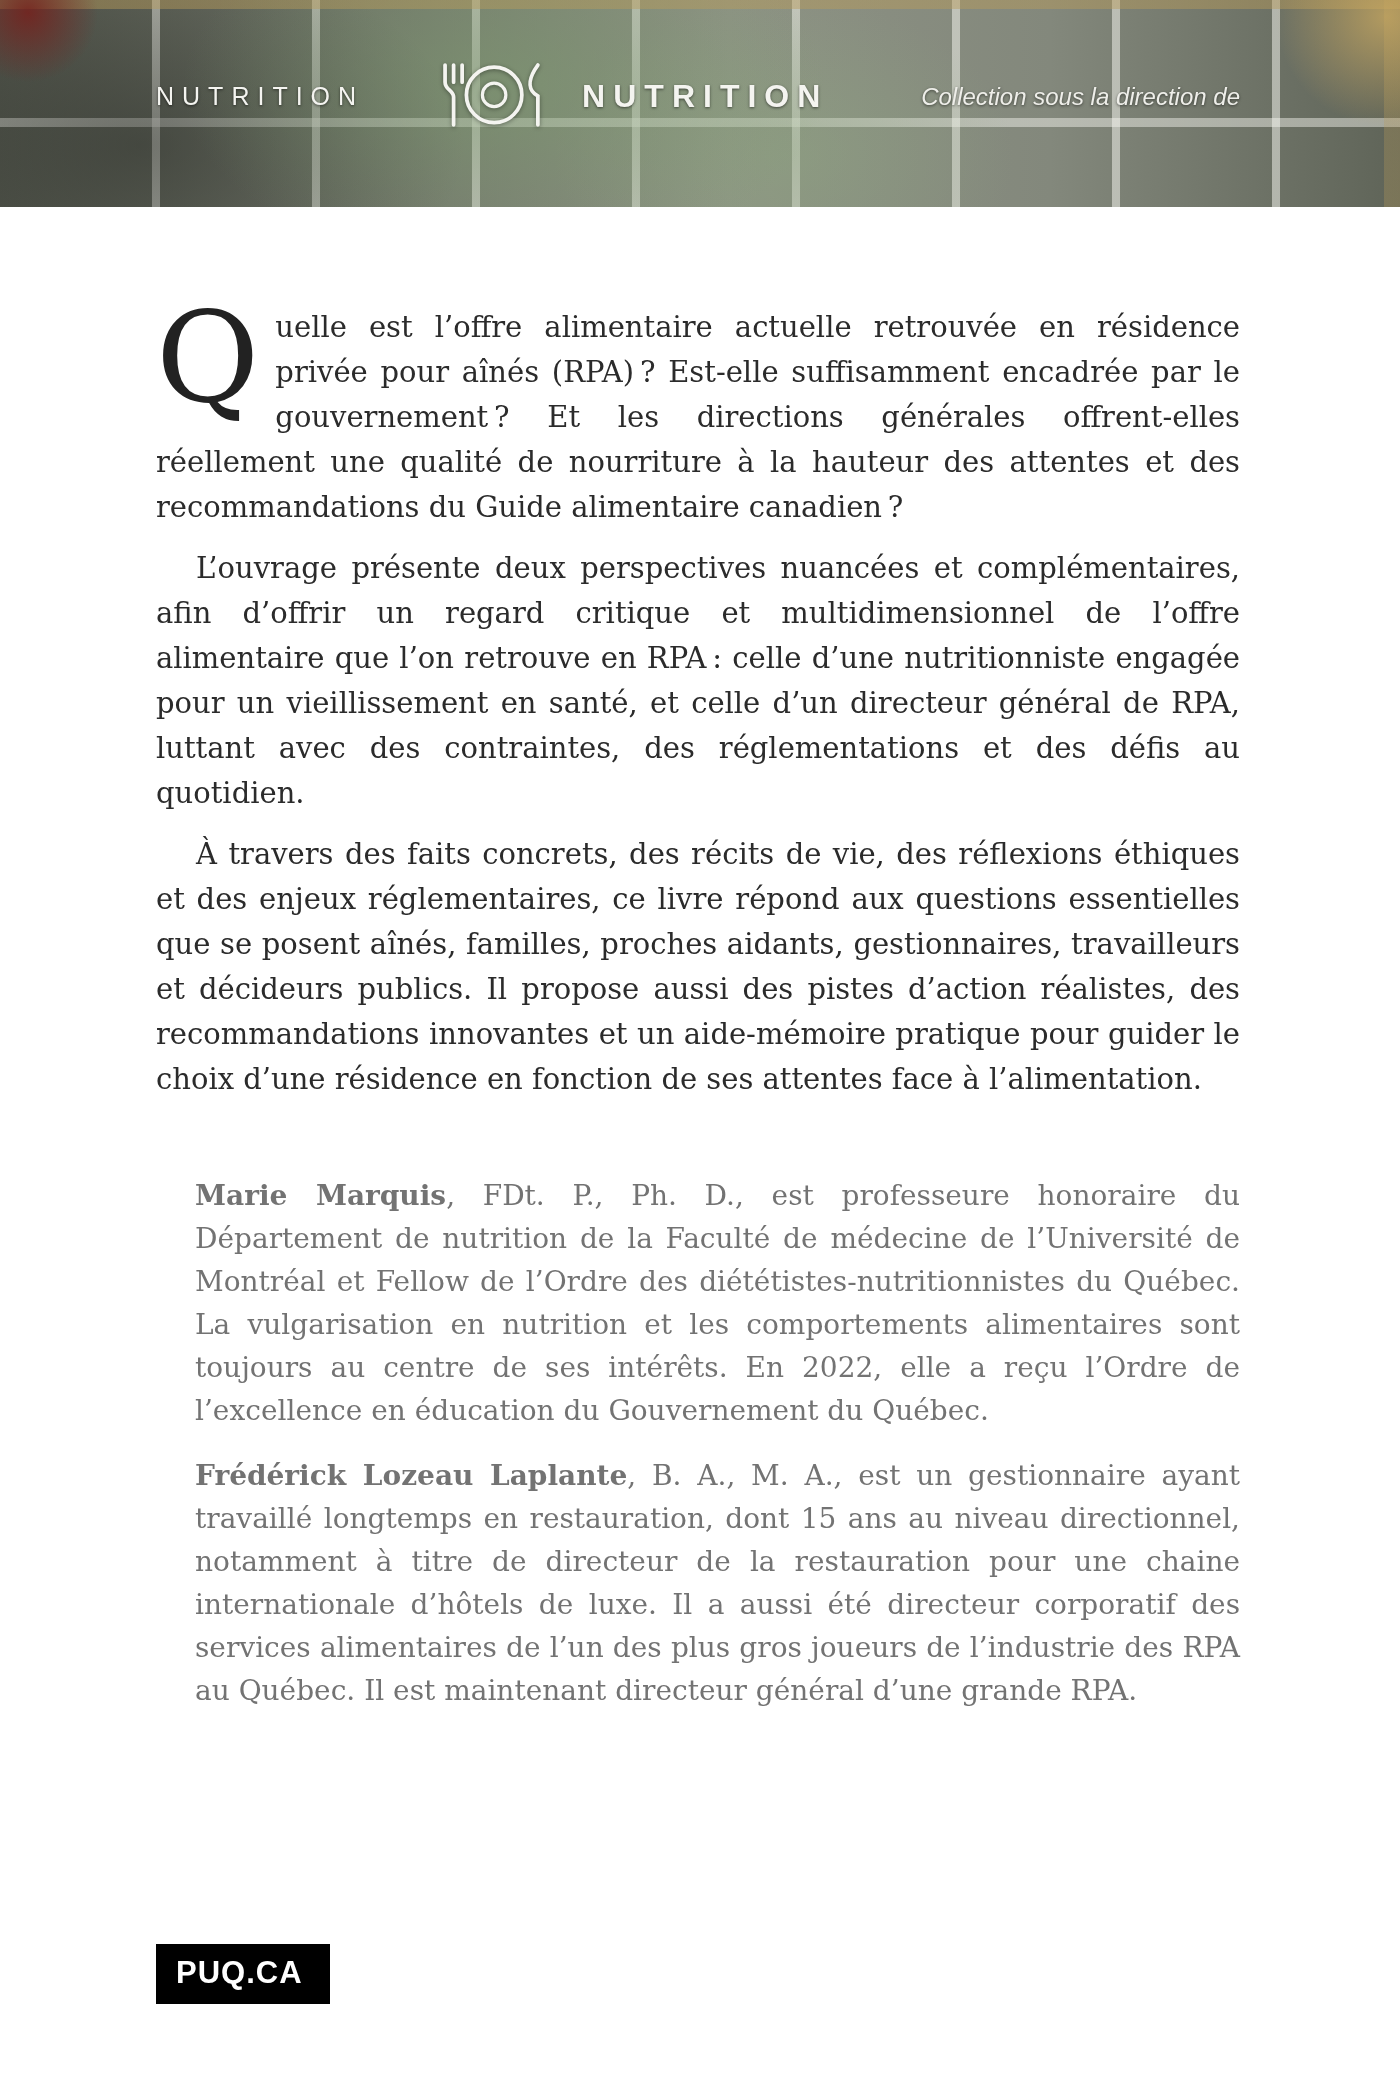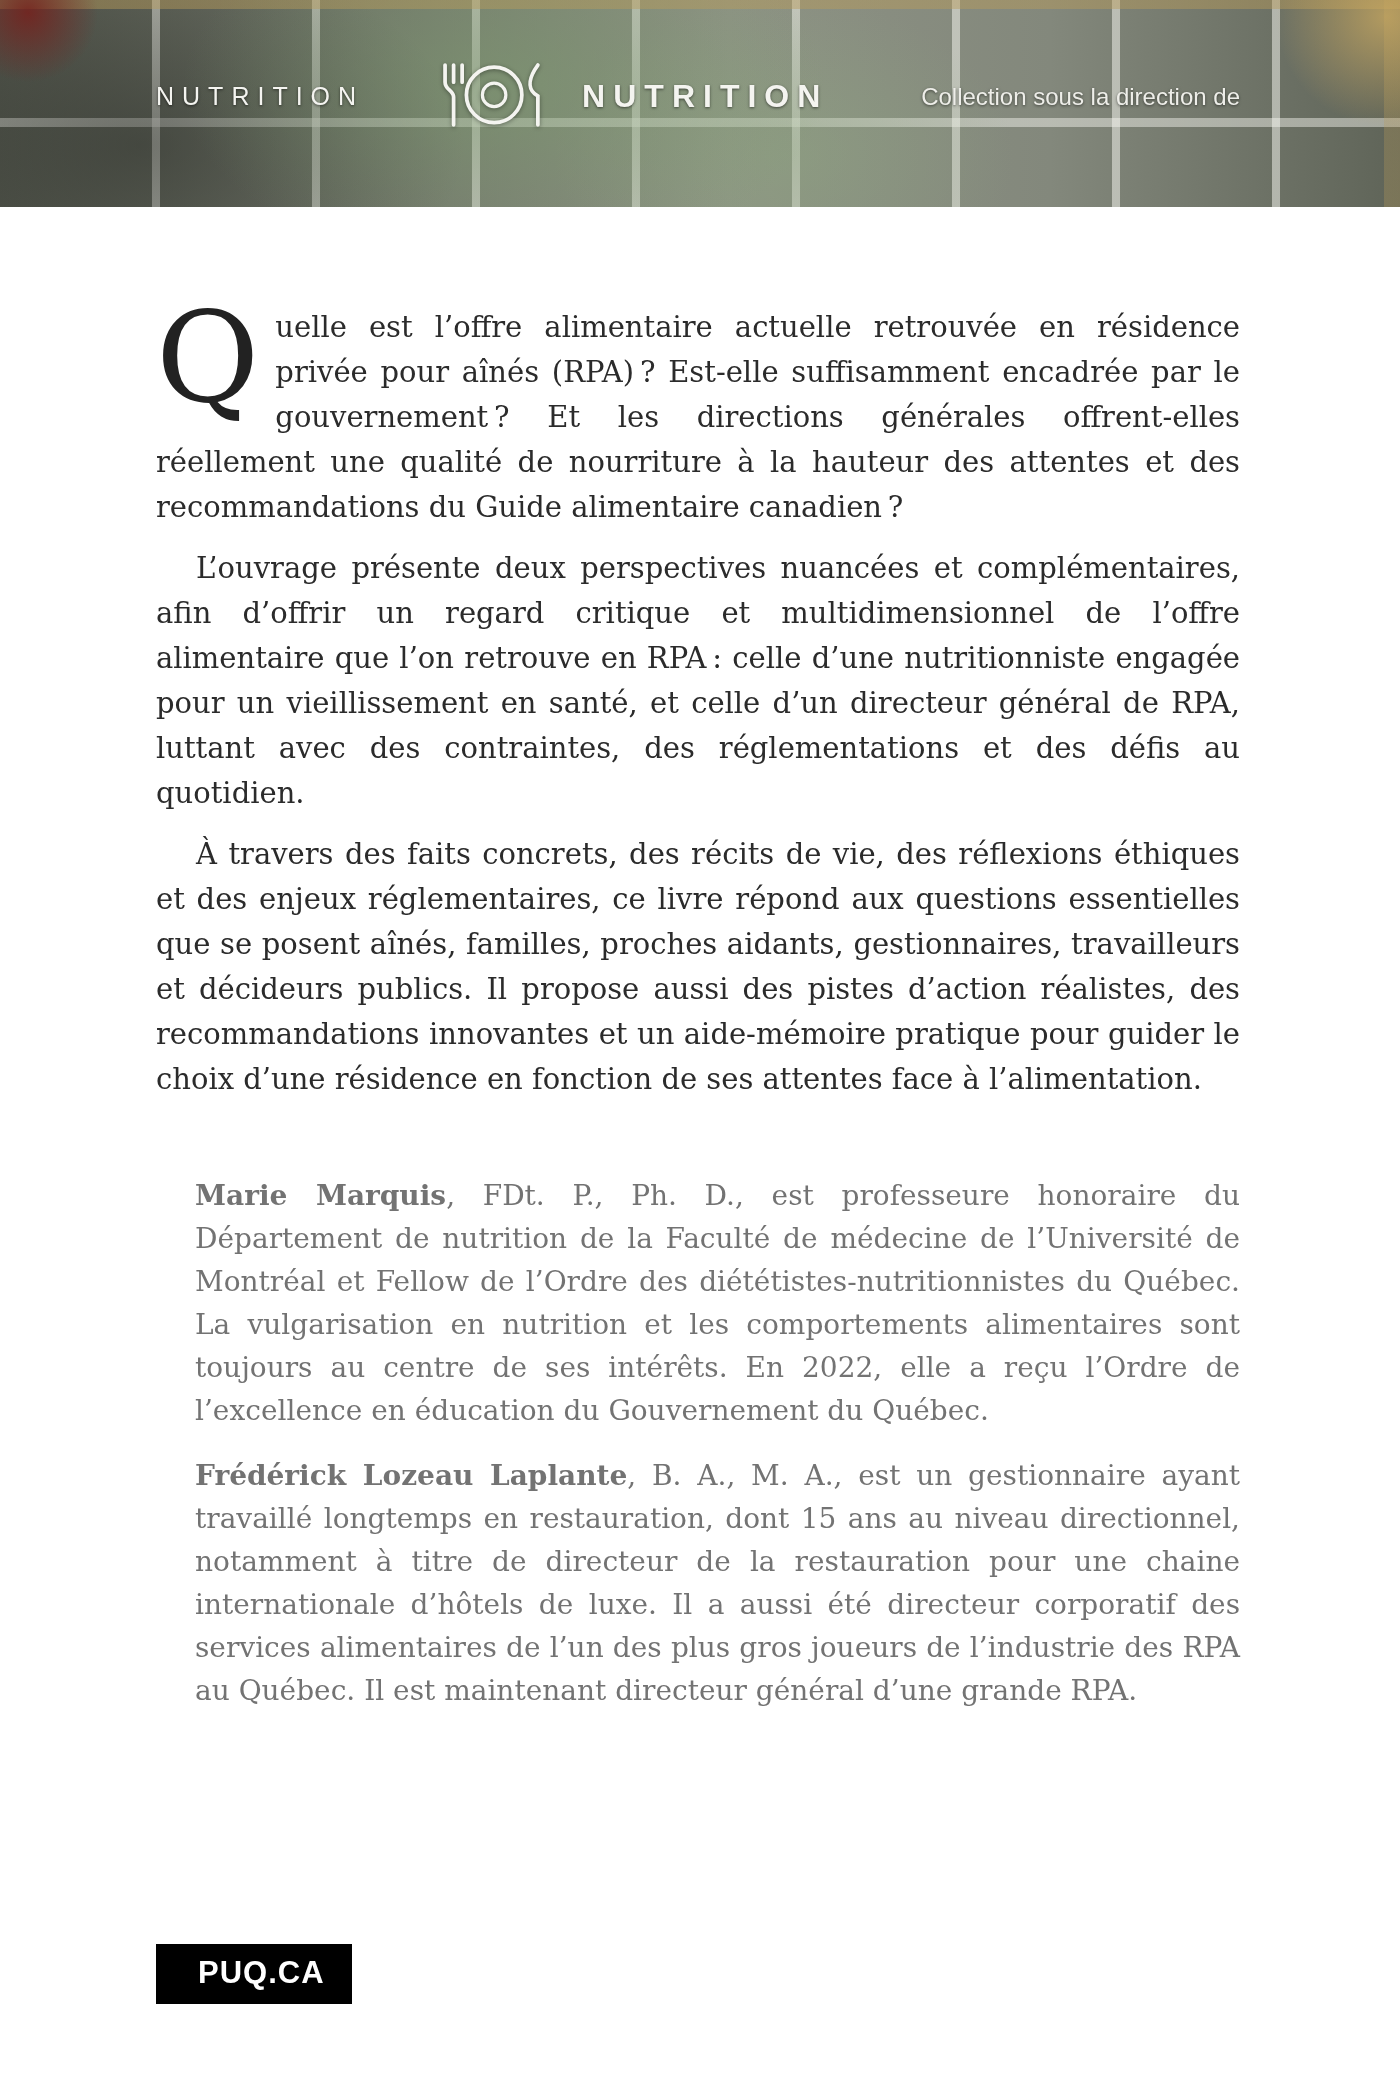--- a/index.html
+++ b/index.html
@@ -54,20 +54,21 @@
     font-size: 32px;
     font-weight: 700;
     letter-spacing: 8px;
     white-space: nowrap;
   }
   .direction {
     margin-left: auto;
     text-align: left;
     font-size: 24px;
     line-height: 33px;
+    font-style: italic;
   }
   .direction .l1 { font-weight: 400; color: #eeeee9; }
   .direction .l2 { font-weight: 400; }
   .direction b { font-weight: 700; }
 
   
   .content {
     position: absolute;
     left: 156px;
     right: 160px;
@@ -105,21 +106,21 @@
   .footer-box {
     position: absolute;
     left: 156px;
     bottom: 96px;
     background: #000000;
     color: #ffffff;
     font-family: "Liberation Sans", sans-serif;
     font-weight: 700;
     font-size: 31px;
     letter-spacing: 1px;
-    padding: 11px 27px 13px 42px;
+    padding: 11px 27px 13px 20px;
   }
 </style>
 </head>
 <body>
 
 <div class="page">
 
   <header class="banner">
     <div class="banner-row">
       <span class="collection-label">NUTRITION</span>

